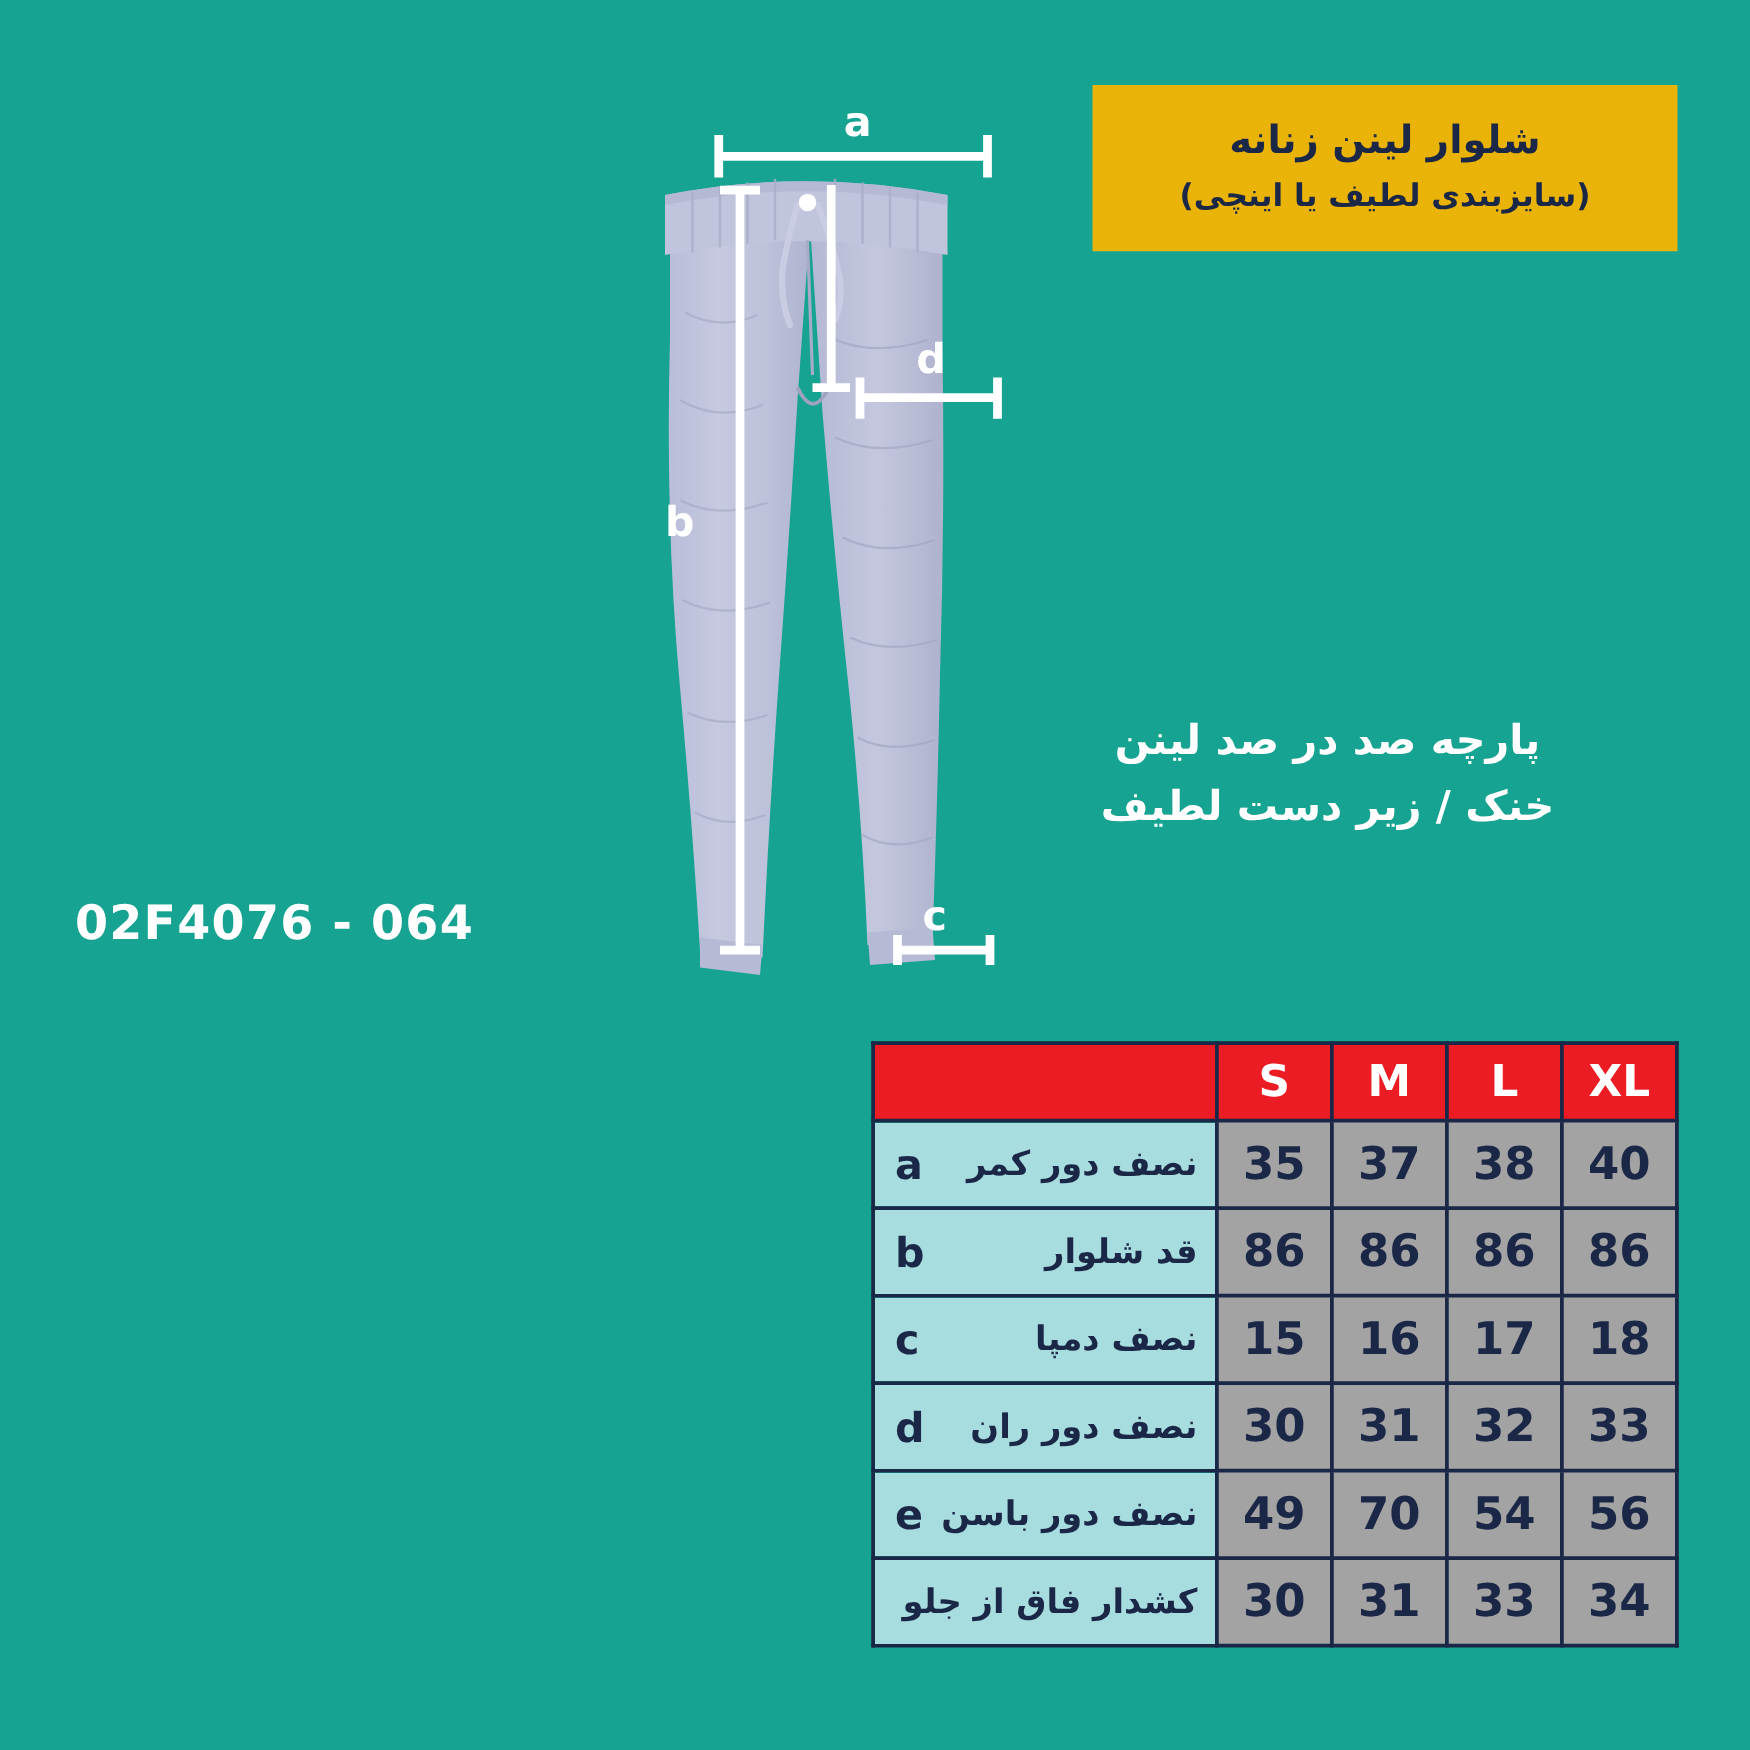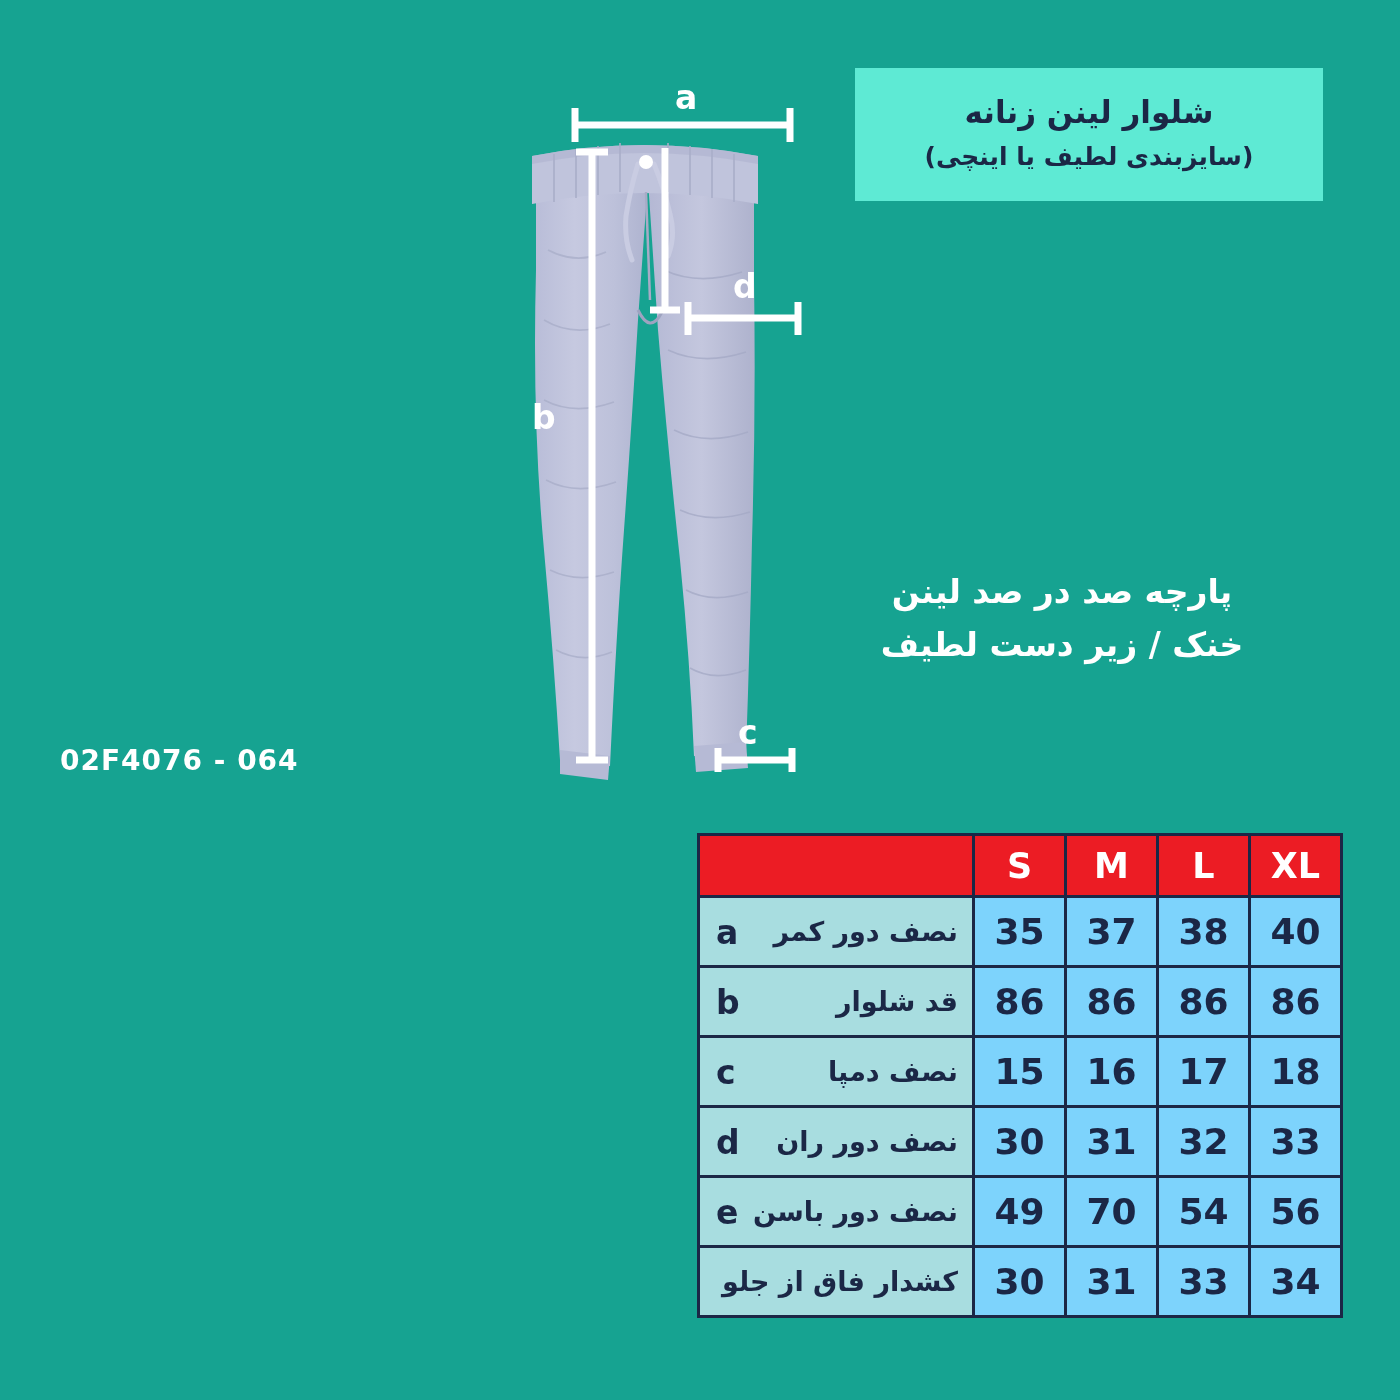--- a/index.html
+++ b/index.html
@@ -12,23 +12,23 @@
     background: #16a391;
     font-family: "DejaVu Sans", "Liberation Sans", sans-serif;
     position: relative;
     overflow: hidden;
   }
 
   
   .title-box {
     position: absolute;
     top: 68px;
-    right: 77px;
+    right: 58px;
     width: 468px;
-    background: #5eead4;
+    background: #eab308;
     padding: 22px 10px 26px 10px;
     box-sizing: border-box;
     text-align: center;
     color: #1b2746;
   }
   .title-main {
     font-size: 31px;
     font-weight: bold;
     line-height: 1.45;
     direction: rtl;
@@ -58,23 +58,23 @@
     white-space: nowrap;
   }
   .desc-line.small {
     font-size: 30px;
   }
 
   
   .product-code {
     position: absolute;
     left: 60px;
-    top: 744px;
+    top: 716px;
     color: #ffffff;
-    font-size: 28px;
+    font-size: 38px;
     font-weight: bold;
     letter-spacing: 1px;
     direction: ltr;
   }
 
   
   .garment-wrap {
     position: absolute;
     left: 498px;
     top: 120px;
@@ -121,21 +121,21 @@
     color: #ffffff;
     font-size: 35px;
     height: 62px;
     width: 92px;
   }
   .size-table .hdr-blank {
     background: #ec1c24;
     width: 275px;
   }
   .size-table .val {
-    background: #7dd3fc;
+    background: #a3a3a3;
     font-size: 36px;
     height: 70px;
     width: 92px;
   }
   .size-table .rowlabel {
     background: #a8dde0;
     font-size: 27px;
     text-align: right;
     padding: 0 14px 0 12px;
     white-space: nowrap;

